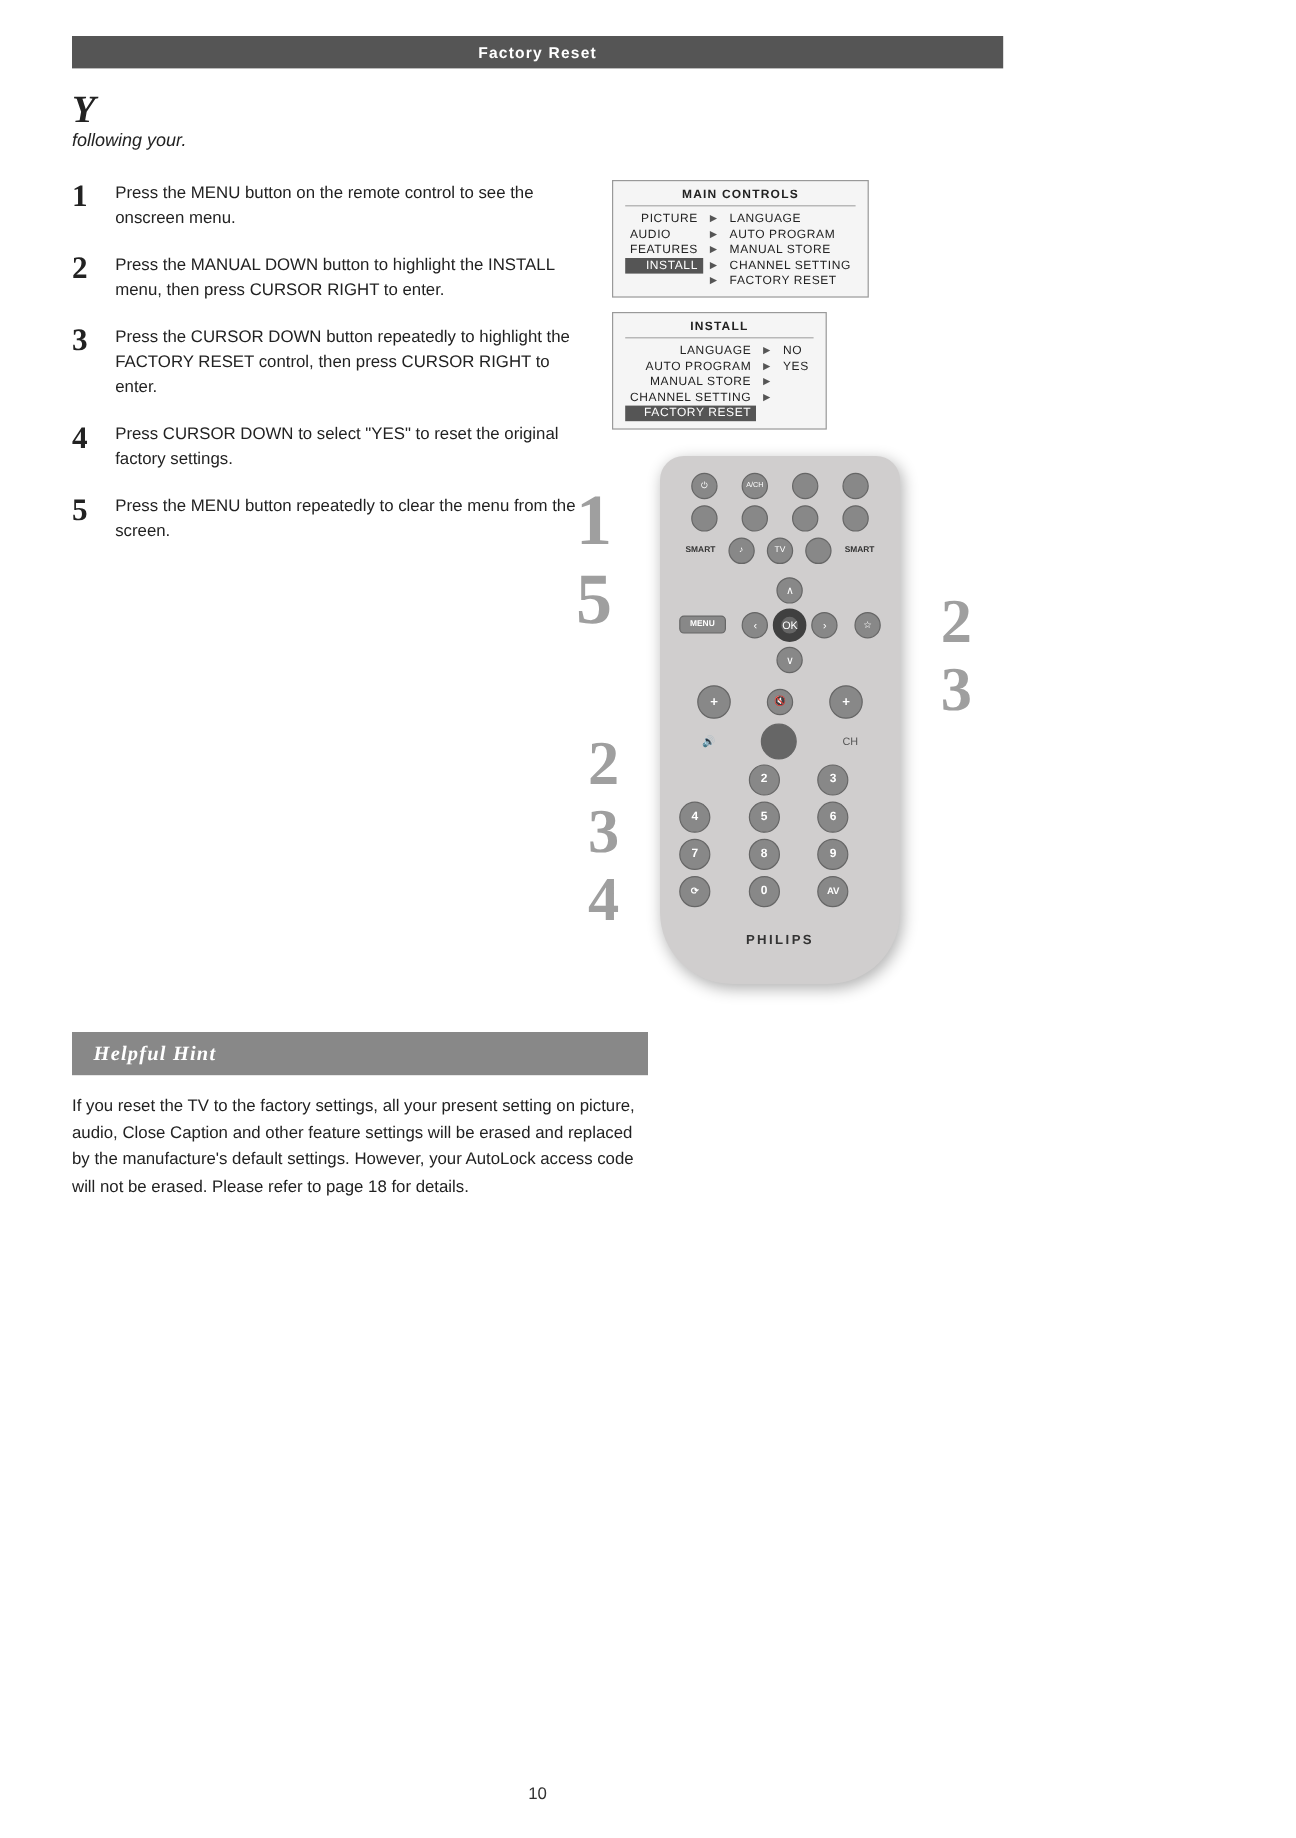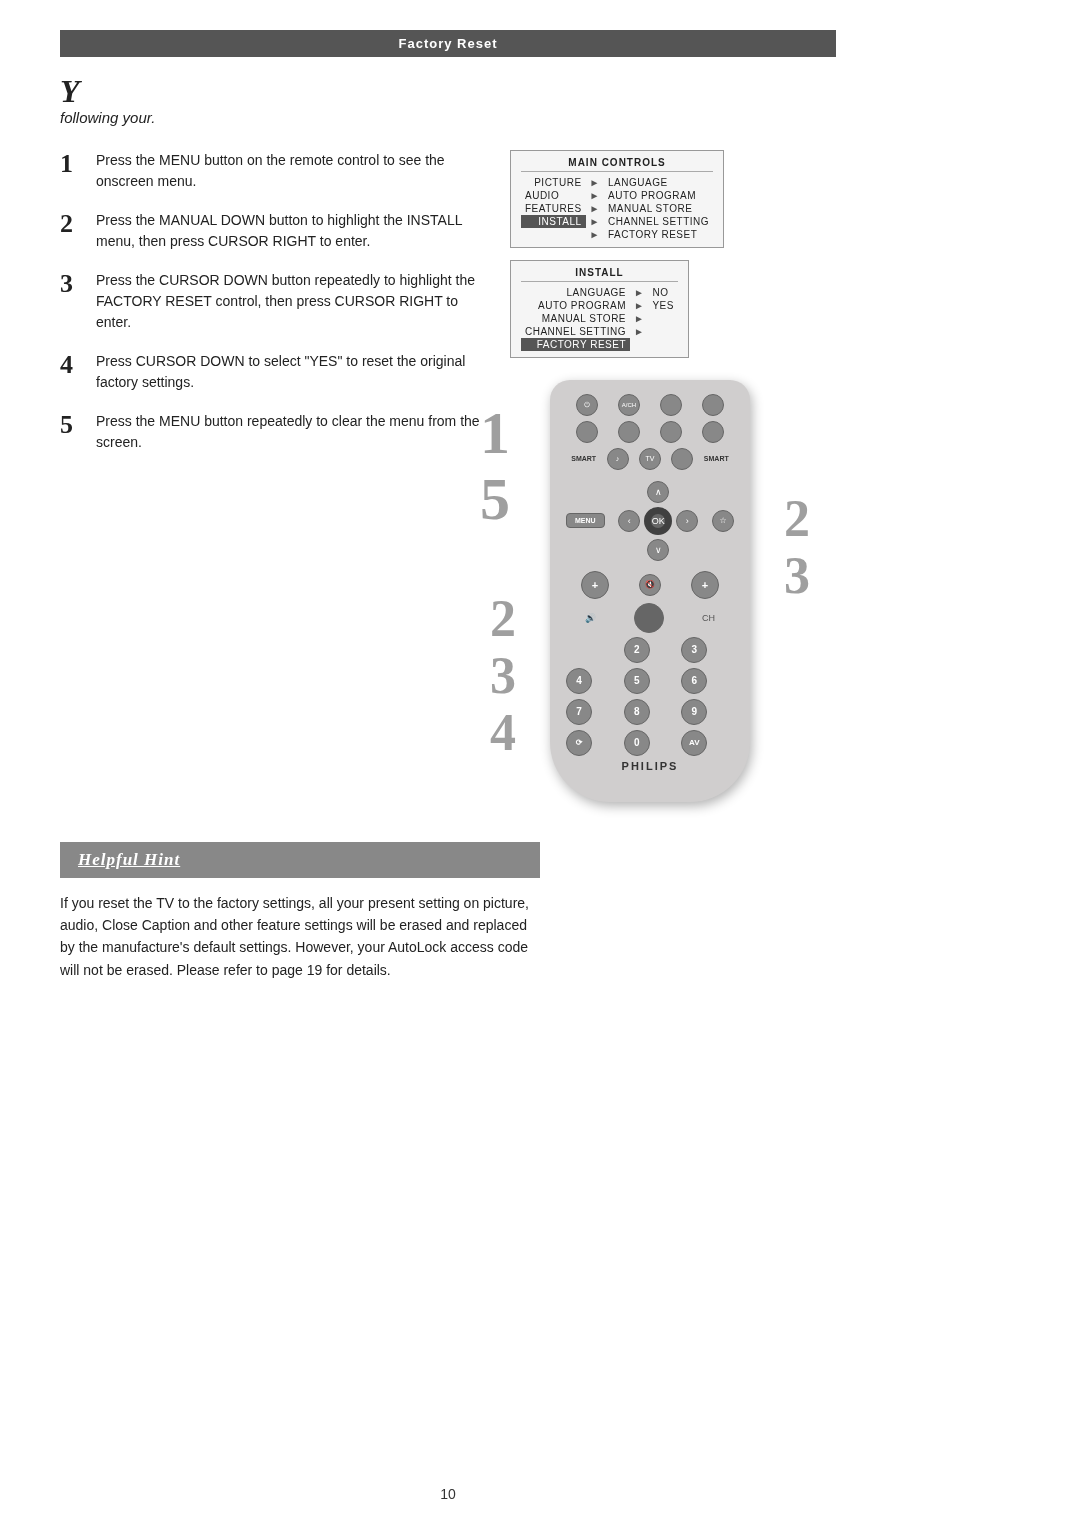--- a/index.html
+++ b/index.html
@@ -274,40 +274,39 @@
       font-size: 10px;
       color: #fff;
       font-weight: bold;
     }
     .philips-logo {
       text-align: center;
       font-size: 11px;
       font-weight: bold;
       letter-spacing: 2px;
       color: #333;
-      margin-top: 4px;
+      margin-top: 22px;
       text-transform: uppercase;
     }
 
     
     .hint-section {
       margin-top: 40px;
       max-width: 480px;
     }
     .hint-header {
       background: #888;
       color: #fff;
       padding: 8px 18px;
       font-size: 17px;
       font-style: italic;
       font-weight: bold;
       font-family: Georgia, serif;
       letter-spacing: 1px;
       margin-bottom: 14px;
-      text-decoration: underline;
     }
     .hint-body {
       font-size: 14px;
       line-height: 1.6;
       color: #222;
     }
 
     
     .page-number {
       position: absolute;
@@ -504,18 +503,18 @@
 
           <div class="philips-logo">PHILIPS</div>
         </div>
       </div>
 
     </div>
   </div>
 
   <div class="hint-section">
     <div class="hint-header">Helpful Hint</div>
-    <div class="hint-body">If you reset the TV to the factory settings, all your present setting on picture, audio, Close Caption and other feature settings will be erased and replaced by the manufacture's default settings. However, your AutoLock access code will not be erased. Please refer to page 19 for details.</div>
+    <div class="hint-body">If you reset the TV to the factory settings, all your present setting on picture, audio, Close Caption and other feature settings will be erased and replaced by the manufacture's default settings. However, your AutoLock access code will not be erased. Please refer to page 18 for details.</div>
   </div>
 
   <div class="page-number">10</div>
 
 </div>
 
 </body></html>

